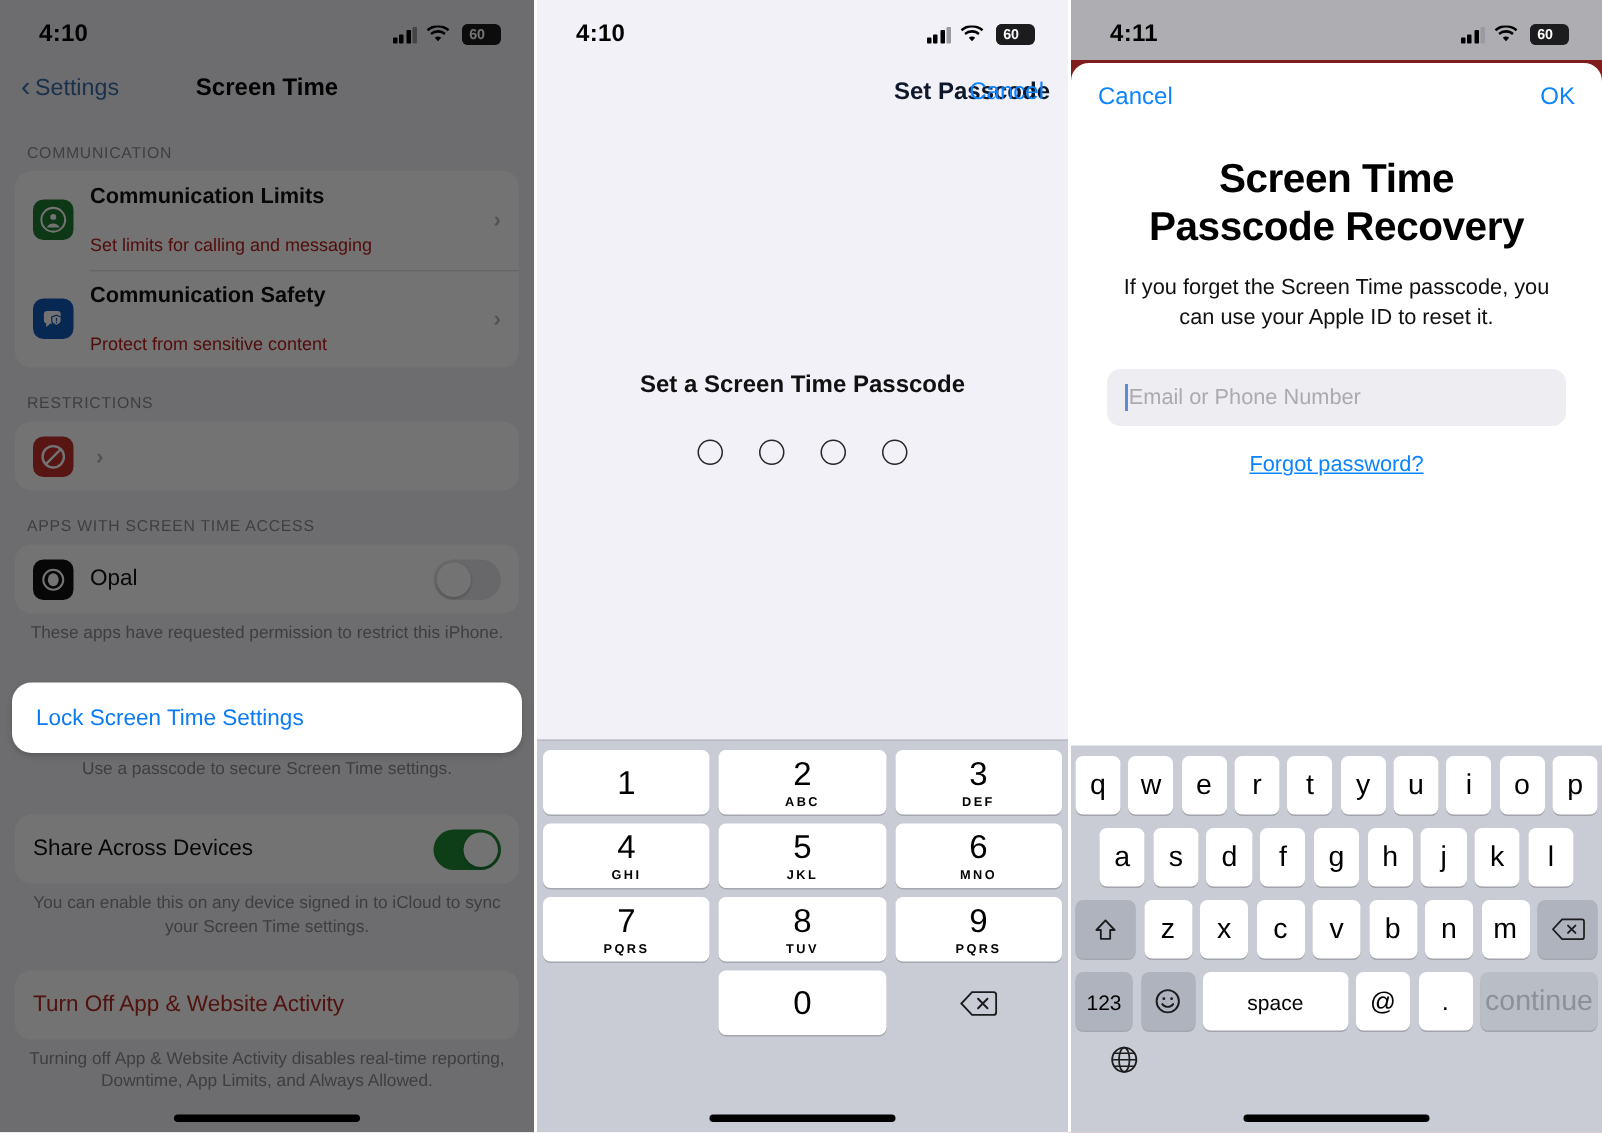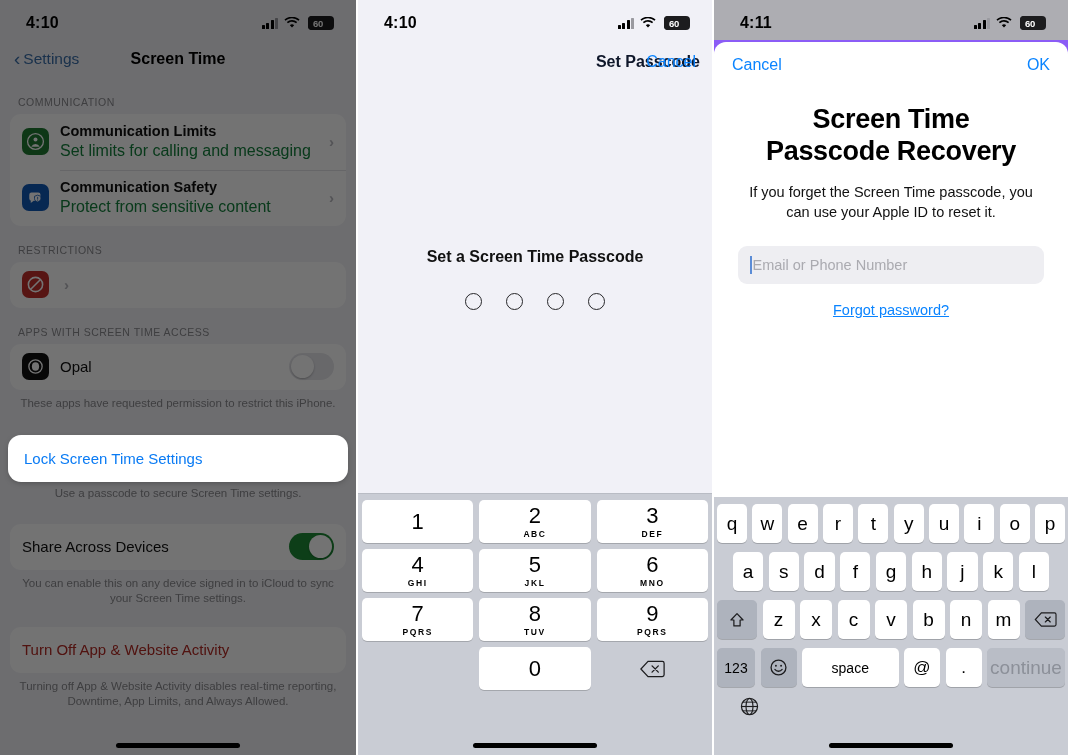--- a/index.html
+++ b/index.html
@@ -80,21 +80,21 @@
     width: 27px; height:27px; border-radius:7px; flex:0 0 auto;
     display:flex; align-items:center; justify-content:center;
   }
   .ico svg { display:block; }
   .ico-green { background:#1f7a32; }
   .ico-blue  { background:#1159b5; }
   .ico-red   { background:#c0302a; }
   .ico-black { background:#111; }
   .row-txt { flex:1 1 auto; min-width:0; }
   .row-title { font-size:14.5px; font-weight:bold; color:#111; line-height:1.25; }
-  .row-sub { font-size:16px; color:#15803d; line-height:1.3; margin-top:1px; }
+  .row-sub { font-size:12px; color:#b91c1c; line-height:1.3; margin-top:16px; }
   .row-title-plain { font-size:15px; color:#111; font-weight:normal; }
   .disc { color:#b9b9bf; font-size:15px; font-weight:bold; margin-left:4px; }
   .footnote {
     font-size:11.5px; color:#8a8a8e; line-height:1.35;
     padding: 6px 18px 0 18px;
     text-align: center;
   }
   .toggle {
     width: 45px; height:27px; border-radius:14px; flex:0 0 auto;
     position:relative; background:#e6e6eb;
@@ -152,21 +152,21 @@
     display:flex; flex-direction:column; align-items:center; justify-content:center;
     box-shadow: 0 1px 0 rgba(0,0,0,.18);
   }
   .np-key .dig { font-size: 22px; color:#000; line-height:1; font-weight:normal; }
   .np-key .ltr { font-size: 8.5px; letter-spacing:1.6px; color:#000; font-weight:bold; margin-top:2px; }
   .np-key.ghost { background:transparent; box-shadow:none; }
   .np-key.del { background:transparent; box-shadow:none; }
   .np-key.del svg { display:block; }
 
   
-  .p3 { background:#8b5cf6; }
+  .p3 { background:#7f1d1d; }
   .p3-statusbar { background:#adadb2; }
   .p3-sheet {
     position:absolute; top:42px; left:0; right:0; bottom:0;
     background:#fff; border-radius: 12px 12px 0 0;
   }
   .p3-bar {
     display:flex; align-items:center; justify-content:space-between;
     padding: 14px 18px 2px 18px; font-size:16px;
   }
   .p3-bar .lnk { color:#0a84ff; }

